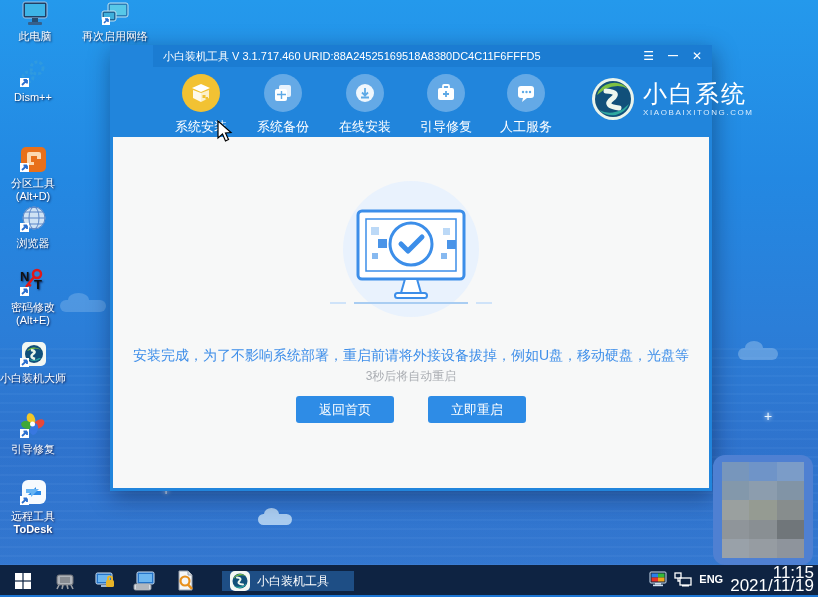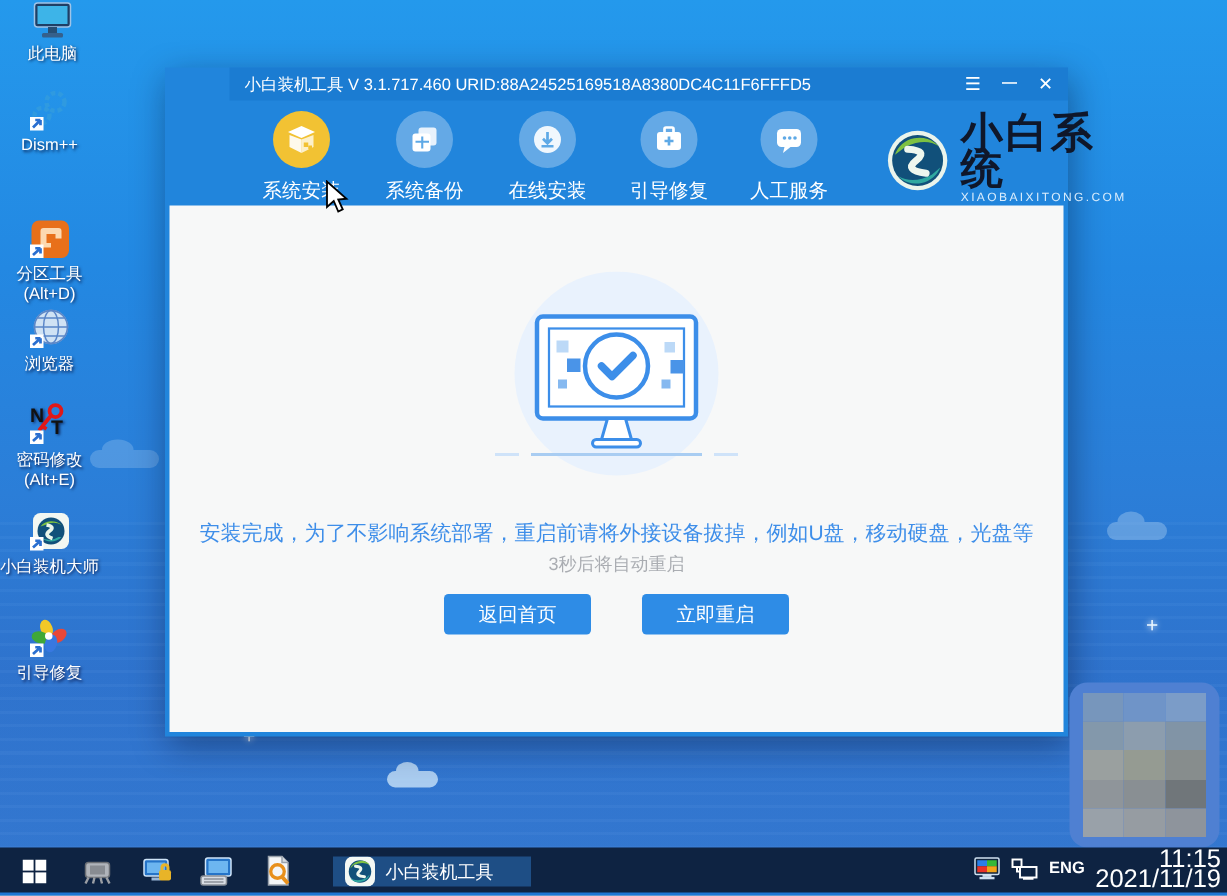--- a/index.html
+++ b/index.html
@@ -29,21 +29,21 @@
   .winbtns { display:flex; gap:14px; color:#fff; font-size:12px; }
   .winbtn { cursor:pointer; line-height:14px; font-weight:bold; }
 
   .navbar { position:relative; height:70px; }
   .navitem { position:absolute; top:7px; width:76px; text-align:center; color:#fff; font-size:13px; cursor:pointer; }
   .navcirc { width:38px; height:38px; border-radius:50%; background:rgba(255,255,255,.30);
     margin:0 auto 6px; display:flex; align-items:center; justify-content:center; }
   .navcirc.active { background:#f2c233; }
 
   .brand { position:absolute; left:438px; top:10px; display:flex; align-items:center; gap:8px; }
-  .brandname { color:#0f172a; font-size:28px; font-weight:bold; letter-spacing:2px; line-height:24px; }
+  .brandname { color:#ffffff; font-size:24px; font-weight:normal; letter-spacing:2px; line-height:24px; }
   .branddomain { color:#d9ecfc; font-size:8px; letter-spacing:1.6px; margin-top:2px; }
 
   .content { position:absolute; left:3px; right:3px; top:92px; bottom:3px; background:#f7f8f8;text-decoration:underline; }
   .hero { position:absolute; left:50%; transform:translateX(-50%); top:44px; }
   .message { position:absolute; top:210px; left:0; right:0; text-align:center; color:#3e8ee9; font-size:14px; }
   .countdown { position:absolute; top:231px; left:0; right:0; text-align:center; color:#aaadb2; font-size:12px; }
   .btnrow { position:absolute; top:259px; left:0; right:0; display:flex; justify-content:center; gap:34px; }
   .btn { width:98px; height:27px; background:#2e8ce6; border:none; border-radius:3px;
     color:#fff; font-size:13px; font-family:inherit; cursor:pointer; }
 
@@ -81,20 +81,31 @@
   <div class="dicon" style="left:2px;top:1px;">
     <svg width="30" height="26" viewBox="0 0 30 26">
       <rect x="3" y="1" width="24" height="16" rx="2" fill="#1e3f66" stroke="#9fc4e8"></rect>
       <rect x="5" y="3" width="20" height="12" fill="#3db4e8"></rect>
       <rect x="12" y="17" width="6" height="4" fill="#274e73"></rect>
       <rect x="8" y="21" width="14" height="3" rx="1" fill="#35608c"></rect>
     </svg>
     <div>此电脑</div>
   </div>
 
+  <div class="dicon" style="left:82px;top:1px;">
+    <svg width="30" height="26" viewBox="0 0 30 26">
+      <rect x="8" y="2" width="20" height="14" rx="2" fill="#2a7fb8" stroke="#bfe2f4"></rect>
+      <rect x="10" y="4" width="16" height="10" fill="#57c8e8"></rect>
+      <rect x="2" y="10" width="14" height="10" rx="2" fill="#1f6898" stroke="#bfe2f4"></rect>
+      <rect x="4" y="12" width="10" height="6" fill="#3fb0dc"></rect>
+      <rect x="2" y="16" width="8" height="8" fill="#fff"></rect>
+      <path d="M4 22 L8 18 M8 18 L8 21 M8 18 L5 18" stroke="#2a6fd0" stroke-width="1.6" fill="none"></path>
+    </svg>
+    <div>再次启用网络</div>
+  </div>
 
   <div class="dicon" style="left:0px;top:60px;">
     <svg width="30" height="28" viewBox="0 0 30 28">
       <circle cx="19" cy="8" r="6" fill="none" stroke="#2f9ae0" stroke-width="3" stroke-dasharray="3 2"></circle>
       <circle cx="10" cy="17" r="5" fill="none" stroke="#2f9ae0" stroke-width="3" stroke-dasharray="3 2"></circle>
       <rect x="2" y="18" width="9" height="9" fill="#fff"></rect>
       <path d="M4 25 L9 20 M9 20 L9 23.5 M9 20 L5.5 20" stroke="#2a6fd0" stroke-width="1.8" fill="none"></path>
     </svg>
     <div>Dism++</div>
   </div>
@@ -155,20 +166,31 @@
       <ellipse cx="21" cy="12" rx="4" ry="6" fill="#e84838" transform="rotate(55 21 12)"></ellipse>
       <ellipse cx="9" cy="13" rx="4" ry="6" fill="#3fa838" transform="rotate(-75 9 13)"></ellipse>
       <ellipse cx="16" cy="17" rx="4" ry="6" fill="#3878e0" transform="rotate(15 16 17)"></ellipse>
       <circle cx="14.5" cy="12" r="2.5" fill="#fff"></circle>
       <rect x="2" y="17" width="9" height="9" fill="#fff"></rect>
       <path d="M4 24 L9 19.5 M9 19.5 L9 23 M9 19.5 L5.5 19.5" stroke="#2a6fd0" stroke-width="1.8" fill="none"></path>
     </svg>
     <div>引导修复</div>
   </div>
 
+  <div class="dicon" style="left:0px;top:479px;">
+    <svg width="30" height="28" viewBox="0 0 30 28">
+      <rect x="4" y="1" width="24" height="24" rx="6" fill="#f6fafe"></rect>
+      <path d="M10 16 L18 8 L18 12 L23 12 L23 16 Z" fill="#2a8ae8"></path>
+      <path d="M21 10 L13 18 L13 14 L8 14 L8 10 Z" fill="#66b4f4"></path>
+      <rect x="2" y="17" width="9" height="9" fill="#fff"></rect>
+      <path d="M4 24 L9 19.5 M9 19.5 L9 23 M9 19.5 L5.5 19.5" stroke="#2a6fd0" stroke-width="1.8" fill="none"></path>
+    </svg>
+    <div>远程工具</div>
+    <div style="font-weight:bold;">ToDesk</div>
+  </div>
 
   <div class="win">
 
     <div class="titlebar">
       <div class="title">小白装机工具 V 3.1.717.460 URID:88A24525169518A8380DC4C11F6FFFD5</div>
       <div class="winbtns">
         <span class="winbtn">☰</span>
         <span class="winbtn" style="font-size:10px;">—</span>
         <span class="winbtn">✕</span>
       </div>

